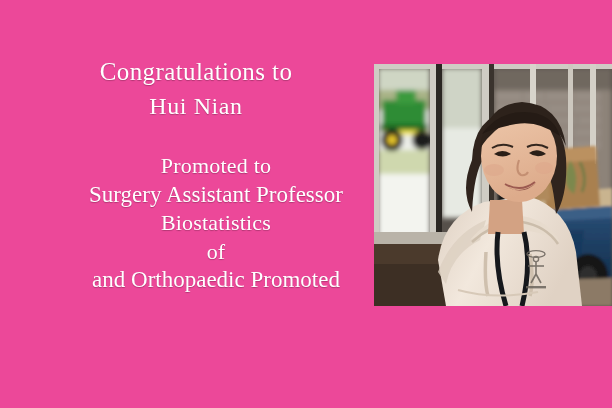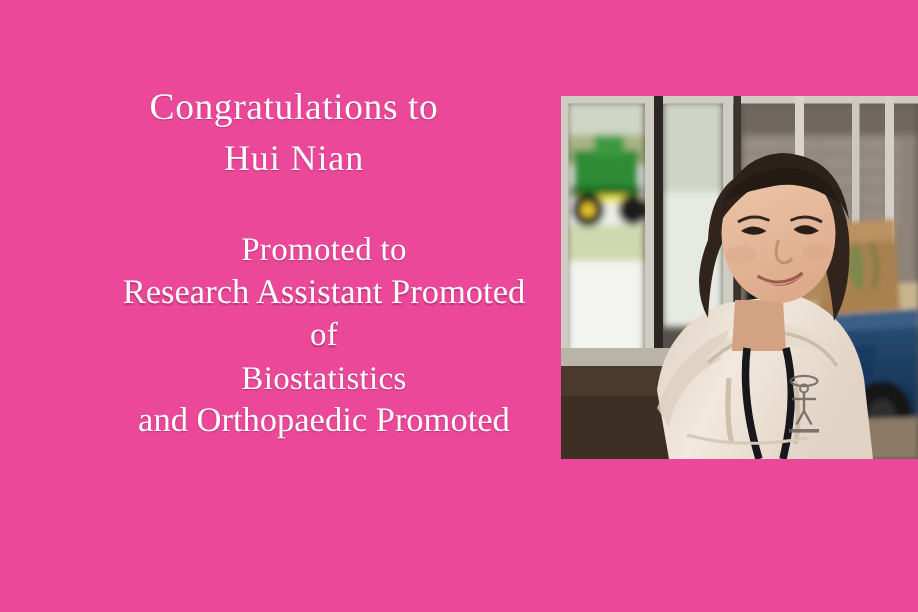--- a/index.html
+++ b/index.html
@@ -60,23 +60,23 @@
 
   <div class="text-block">
 
     <div class="headline-group">
       <div class="line-congrats">Congratulations to</div>
       <div class="line-name">Hui Nian</div>
     </div>
 
     <div class="promo-group">
       <div class="promo-line">Promoted to</div>
-      <div class="promo-line wide">Research Assistant Promoted</div>
+      <div class="promo-line wide">Surgery Assistant Professor</div>
+      <div class="promo-line">Biostatistics</div>
       <div class="promo-line">of</div>
-      <div class="promo-line">Biostatistics</div>
       <div class="promo-line wide">and Orthopaedic Promoted</div>
     </div>
 
   </div>
 
   <div class="photo">
     <svg viewBox="0 0 238 242" xmlns="http://www.w3.org/2000/svg">
       <defs>
         <filter id="soft" x="-20%" y="-20%" width="140%" height="140%">
           <feGaussianBlur stdDeviation="1.6"></feGaussianBlur>

